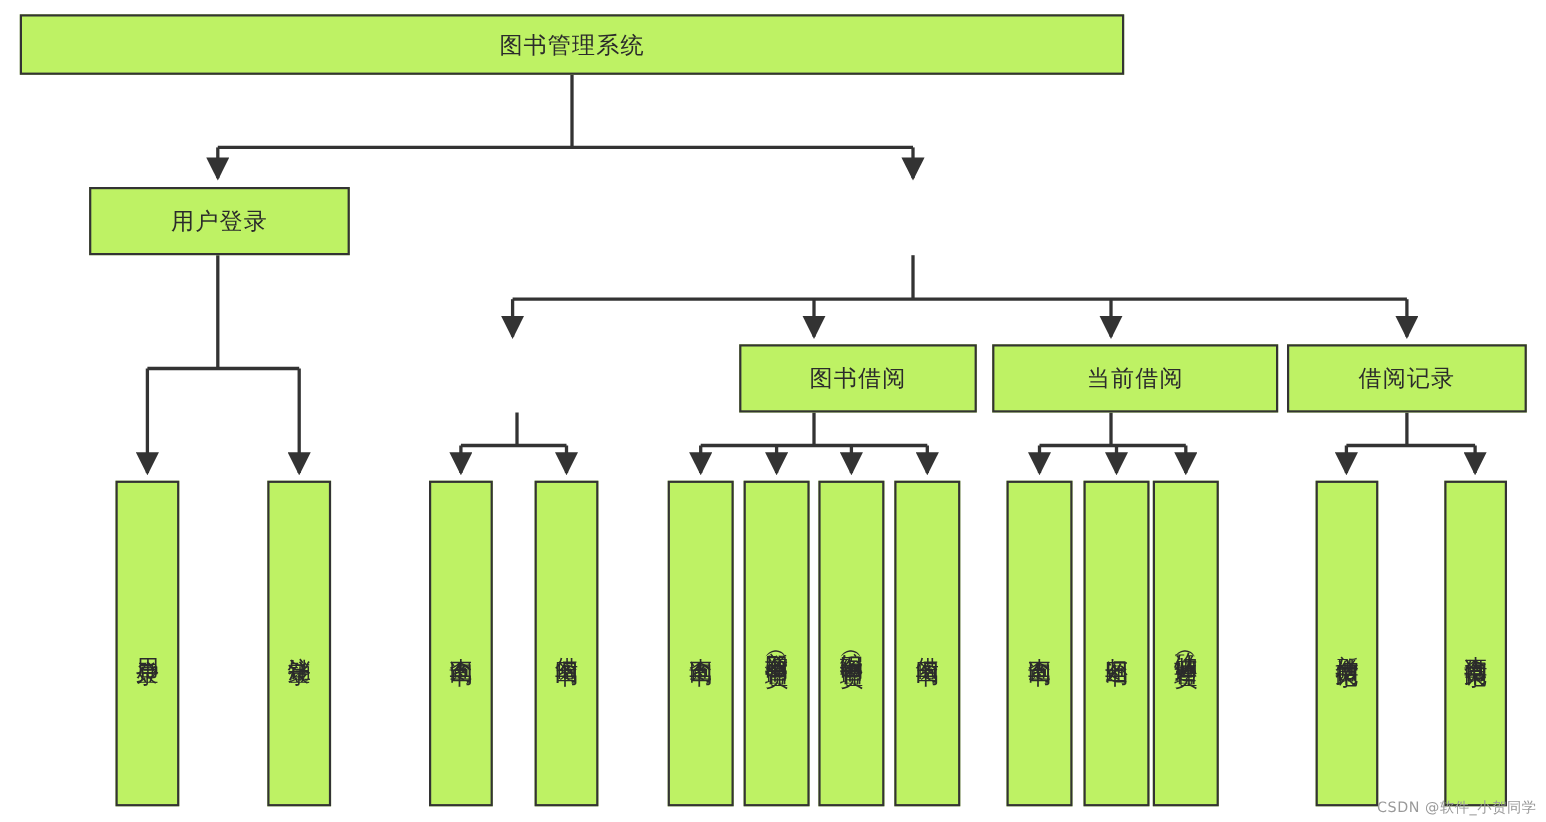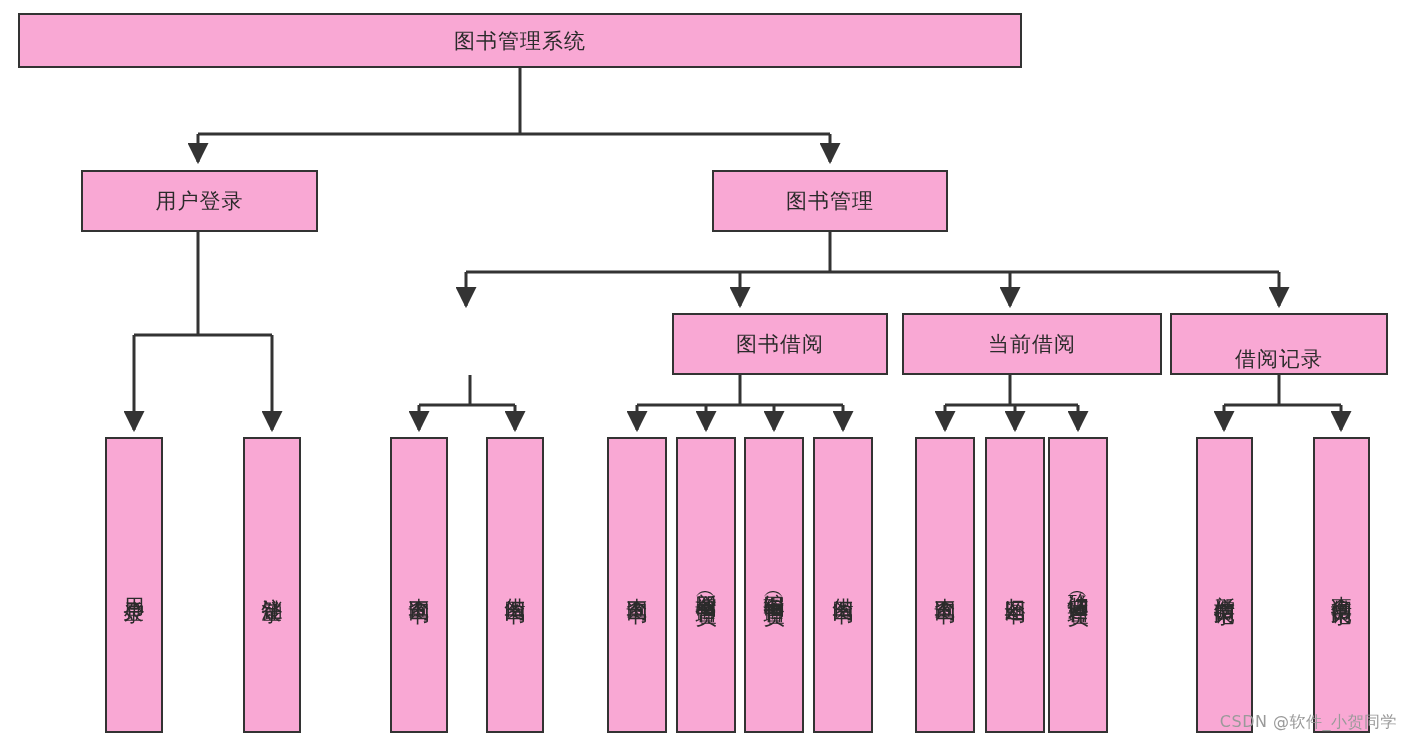--- a/index.html
+++ b/index.html
@@ -22,21 +22,21 @@
   svg#flow-svg {
     position: absolute;
     left: 0;
     top: 0;
     width: 1405px;
     height: 747px;
   }
   .node-box {
     position: absolute;
     box-sizing: border-box;
-    background: #f9a8d4;
+    background: #bef264;
     border: 2px solid #333333;
     display: flex;
     align-items: center;
     justify-content: center;
     color: #2b2b2b;
   }
   .node-box.horizontal {
     font-size: 21px;
     letter-spacing: 1px;
   }
@@ -55,22 +55,22 @@
     white-space: nowrap;
   }
   .node-box.vertical .node-label {
     writing-mode: vertical-rl;
     text-orientation: upright;
     white-space: nowrap;
   }
   #watermark {
     position: absolute;
     right: 8px;
-    bottom: 14px;
-    font-size: 16px;
+    bottom: 4px;
+    font-size: 13px;
     color: #9a9a9a;
     letter-spacing: 0.5px;
     white-space: nowrap;
     pointer-events: none;
   }
 </style>
 </head>
 <body>
 
 <div id="diagram-root">
@@ -125,31 +125,28 @@
     </g>
   </svg>
 
   <div class="node-box horizontal" style="left:18px; top:13px; width:1004px; height:55px;">
     <span class="node-label">图书管理系统</span>
   </div>
 
   <div class="node-box horizontal" style="left:81px; top:170px; width:237px; height:62px;">
     <span class="node-label">用户登录</span>
   </div>
-  <div class="node-box horizontal" style="left:712px; top:170px; width:236px; height:62px;">
-    <span class="node-label">图书管理</span>
-  </div>
 
   <div class="node-box horizontal" style="left:632px; top:313px; width:216px; height:62px;margin-left:40px;">
     <span class="node-label">图书借阅</span>
   </div>
   <div class="node-box horizontal" style="left:902px; top:313px; width:260px; height:62px;">
     <span class="node-label">当前借阅</span>
   </div>
-  <div class="node-box horizontal" style="left:1170px; top:313px; width:218px; height:62px;align-items:flex-end;">
+  <div class="node-box horizontal" style="left:1170px; top:313px; width:218px; height:62px;">
     <span class="node-label">借阅记录</span>
   </div>
 
   <div class="node-box vertical" style="left:105px; top:437px; width:58px; height:296px;">
     <span class="node-label">用户登录</span>
   </div>
   <div class="node-box vertical" style="left:243px; top:437px; width:58px; height:296px;">
     <span class="node-label">注销登录</span>
   </div>
 

